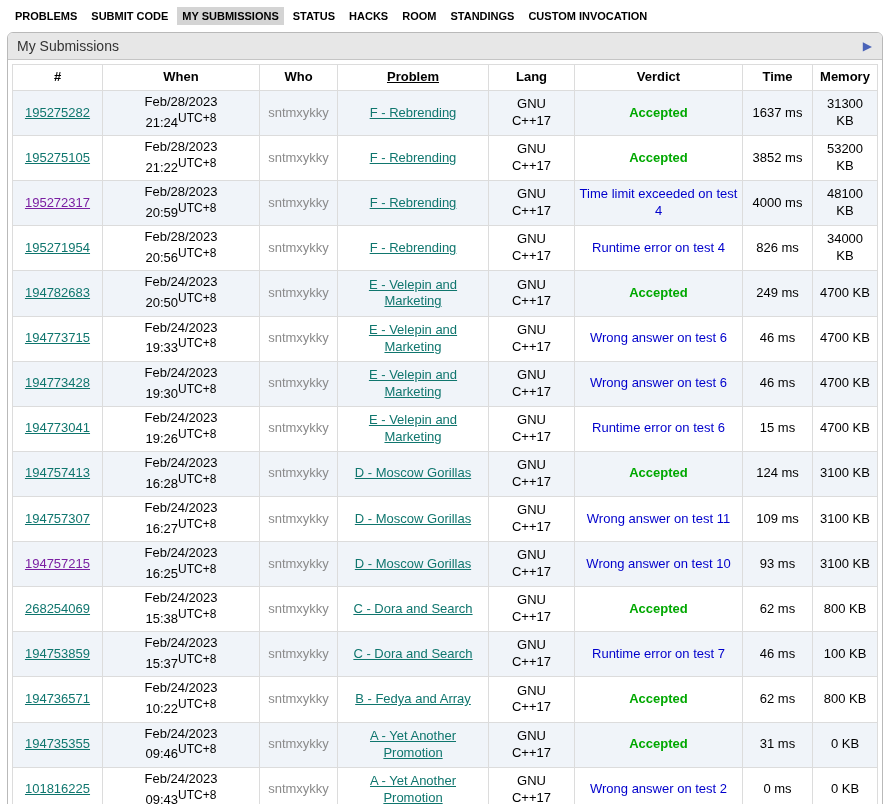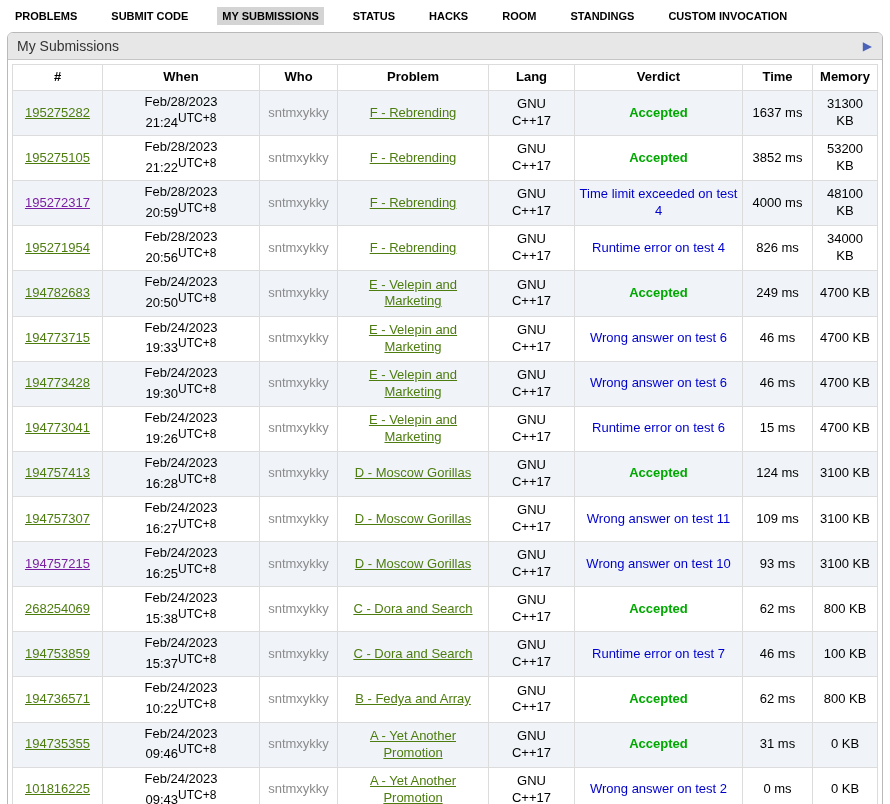--- a/index.html
+++ b/index.html
@@ -9,21 +9,21 @@
     width: 890px;
     background: #ffffff;
     font-family: "Liberation Sans", sans-serif;
     color: #000;
   }
 
   
   .topnav {
     display: flex;
     align-items: center;
-    gap: 24px;
+    gap: 4px;
     padding: 7px 10px 5px 10px;
   }
   .nav-item {
     font-size: 11px;
     font-weight: bold;
     color: #000;
     text-decoration: none;
     padding: 3px 5px;
     white-space: nowrap;
     cursor: pointer;
@@ -70,31 +70,31 @@
     vertical-align: middle;
     padding: 3px 4px;
     font-size: 13px;
     line-height: 1.3;
     overflow-wrap: break-word;
   }
   th { font-weight: bold; height: 26px; background: #fff; }
   thead th:nth-child(1) { width: 90px; }
   thead th:nth-child(2) { width: 157px; }
   thead th:nth-child(3) { width: 78px; }
-  thead th:nth-child(4) { width: 151px; }
+  thead th:nth-child(4) { width: 151px; text-decoration: underline; }
   thead th:nth-child(5) { width: 86px; margin-top: 24px; }
   thead th:nth-child(6) { width: 168px; }
   thead th:nth-child(7) { width: 70px; }
   thead th:nth-child(8) { width: auto; }
 
   tbody tr { height: 44px; }
   tbody tr:nth-child(odd) { background: #f0f4f9; }
 
   a.id-link, a.problem-link {
-    color: #4d7c0f;
+    color: #0f766e;
     text-decoration: underline;
     cursor: pointer;
   }
   a.id-link.visited { color: #7a1fa2; }
   .who-text { color: #8b8b8b; }
   .verdict { color: #0000cc; }
   .verdict.accepted { color: #00a800; font-weight: bold; margin-top: 32px; }
   sup.tz { font-size: 12px; }
 </style>
 </head>

